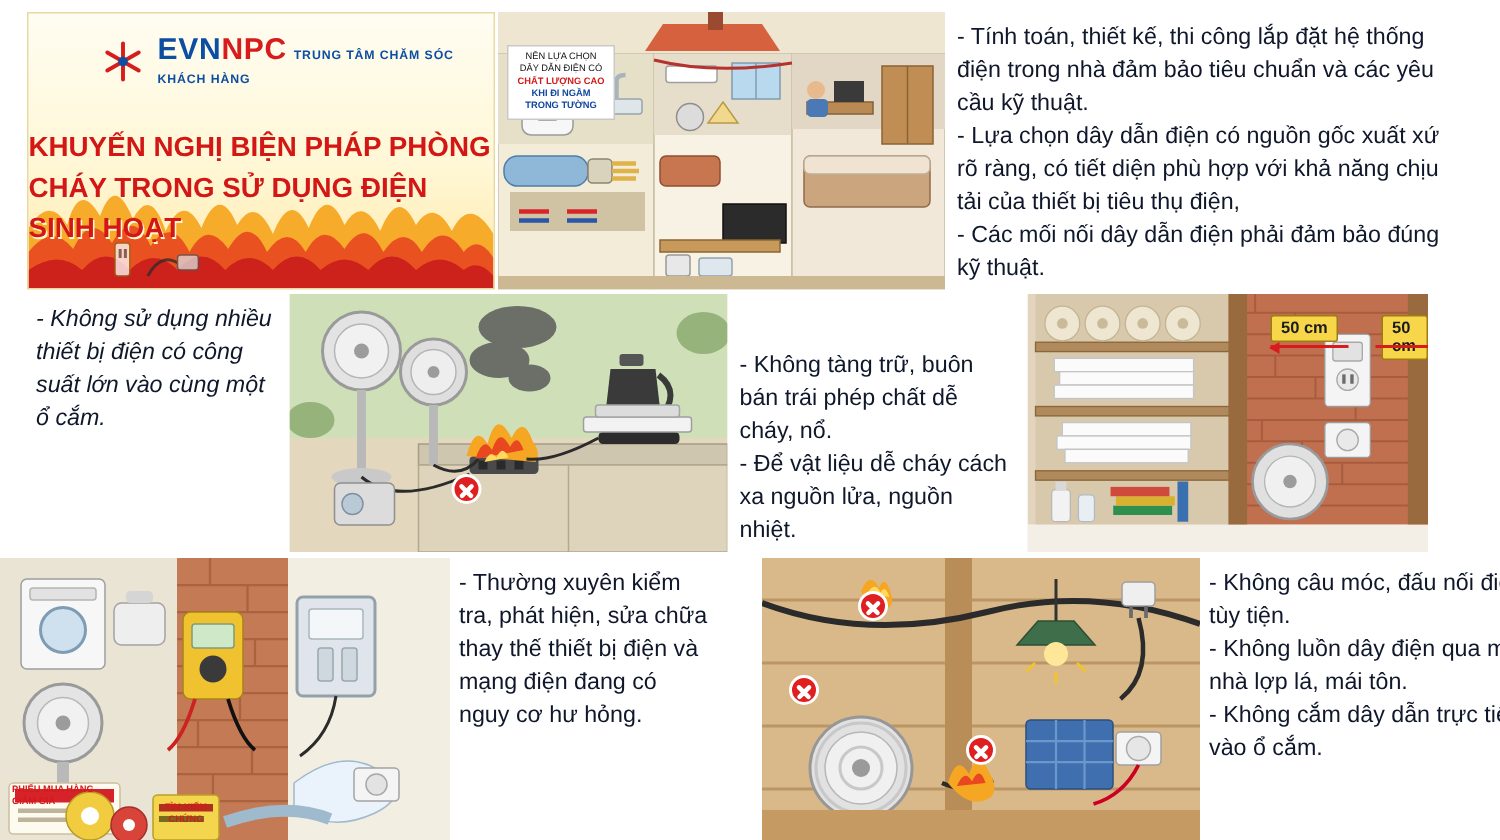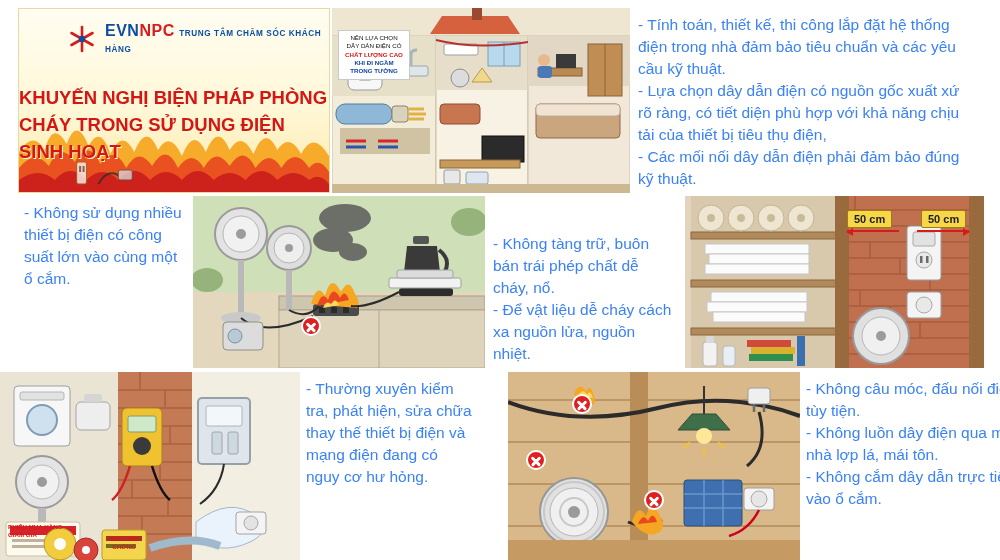--- a/index.html
+++ b/index.html
@@ -13,21 +13,21 @@
   .poster {
     position: relative;
     width: 1000px; height: 560px;
     background: #ffffff;
   }
 
   
   .textpanel {
     position: absolute;
     background: #ffffff;
-    color: #3b82f6;
+    color: #0f172a;
     font-size: 15.5px;
     line-height: 1.42;
     padding: 6px 8px 6px 6px;
     white-space: pre-line;
   }
 
   
   .banner {
     position: absolute;
     left: 18px; top: 8px;
@@ -38,21 +38,21 @@
   }
   .banner .flames {
     position: absolute; left: 0; bottom: 0; width: 100%; height: 92px;
   }
   .logo-row {
     position: absolute; left: 48px; top: 14px;
     display: flex; align-items: center; gap: 8px;
   }
   .evn-mark { width: 30px; height: 30px; position: relative; }
   .evn-text { line-height: 1; }
-  .evn-text .t1 { font-size: 16px; font-weight: bold; color: #0b4ea2; letter-spacing: .5px; }
+  .evn-text .t1 { font-size: 20px; font-weight: bold; color: #0b4ea2; letter-spacing: .5px; }
   .evn-text .t1 i { color: #d61c1c; font-style: normal; }
   .evn-text .t2 { font-size: 8.2px; font-weight: bold; color: #0b4ea2; letter-spacing: .6px; margin-top: 3px; }
   .headline {
     position: absolute; left: 0; top: 76px; width: 100%;
     text-align: left; color: #d31616; font-weight: bold;
     font-size: 18.5px; line-height: 1.45;
     text-shadow: 1px 1px 0 #fff7cf;
   }
 
   .img-block { position: absolute; overflow: hidden; background: #f3efe6; }
@@ -62,24 +62,24 @@
     padding: 3px 2px;
   }
   .cap-red { color: #d21b1b; font-weight: bold; }
   .cap-blue { color: #1248a0; font-weight: bold; }
 
   
   #pic-row1 { left: 332px; top: 8px; width: 298px; height: 185px; }
   #txt-row1 { left: 632px; top: 8px; width: 352px; height: 185px; }
 
   
-  #txt-row2a { left: 18px; top: 196px; width: 175px; height: 172px; }
+  #txt-row2a { left: 18px; top: 196px; width: 175px; height: 172px; font-style: italic; }
   #pic-row2a { left: 193px; top: 196px; width: 292px; height: 172px; }
   #txt-row2b { left: 487px; top: 196px; width: 198px; height: 172px; margin-top: 31px; }
-  #pic-row2b { left: 685px; top: 196px; width: 299px; height: 172px; text-decoration: underline; }
+  #pic-row2b { left: 685px; top: 196px; width: 267px; height: 172px; text-decoration: underline; }
 
   
   #pic-row3a { left: 0px; top: 372px; width: 300px; height: 188px; }
   #txt-row3a { left: 300px; top: 372px; width: 180px; height: 188px; }
   #pic-row3b { left: 508px; top: 372px; width: 292px; height: 188px; }
   #txt-row3b { left: 800px; top: 372px; width: 228px; height: 188px; }
 
   
   .scene { position: absolute; inset: 0; }
   .no-sign {

